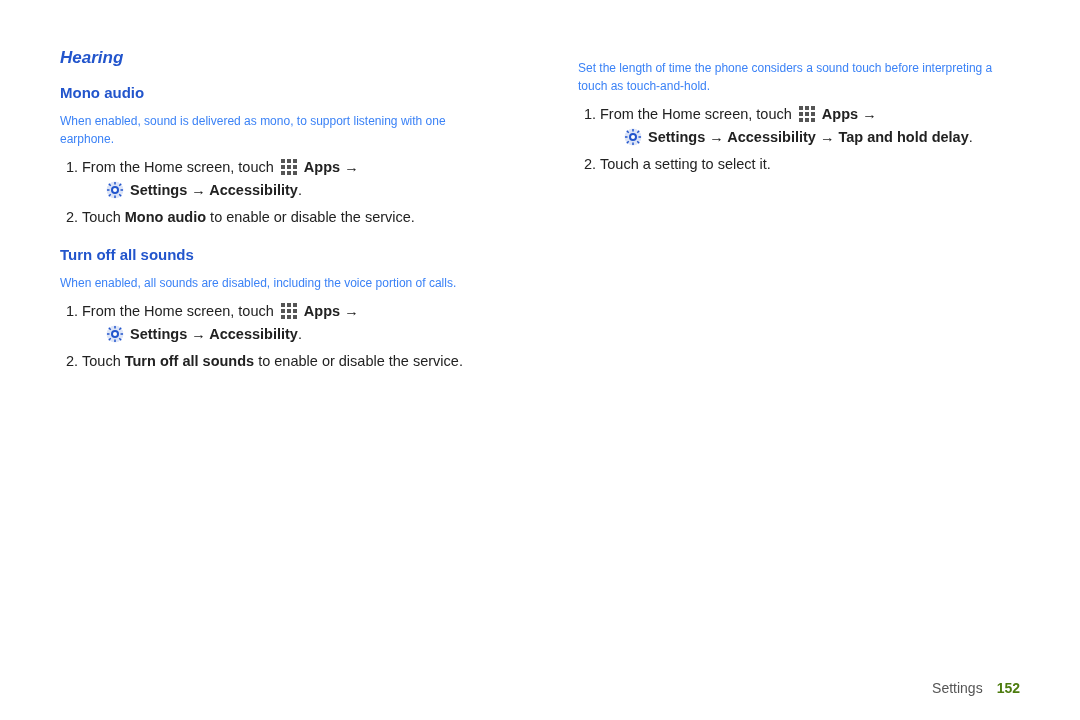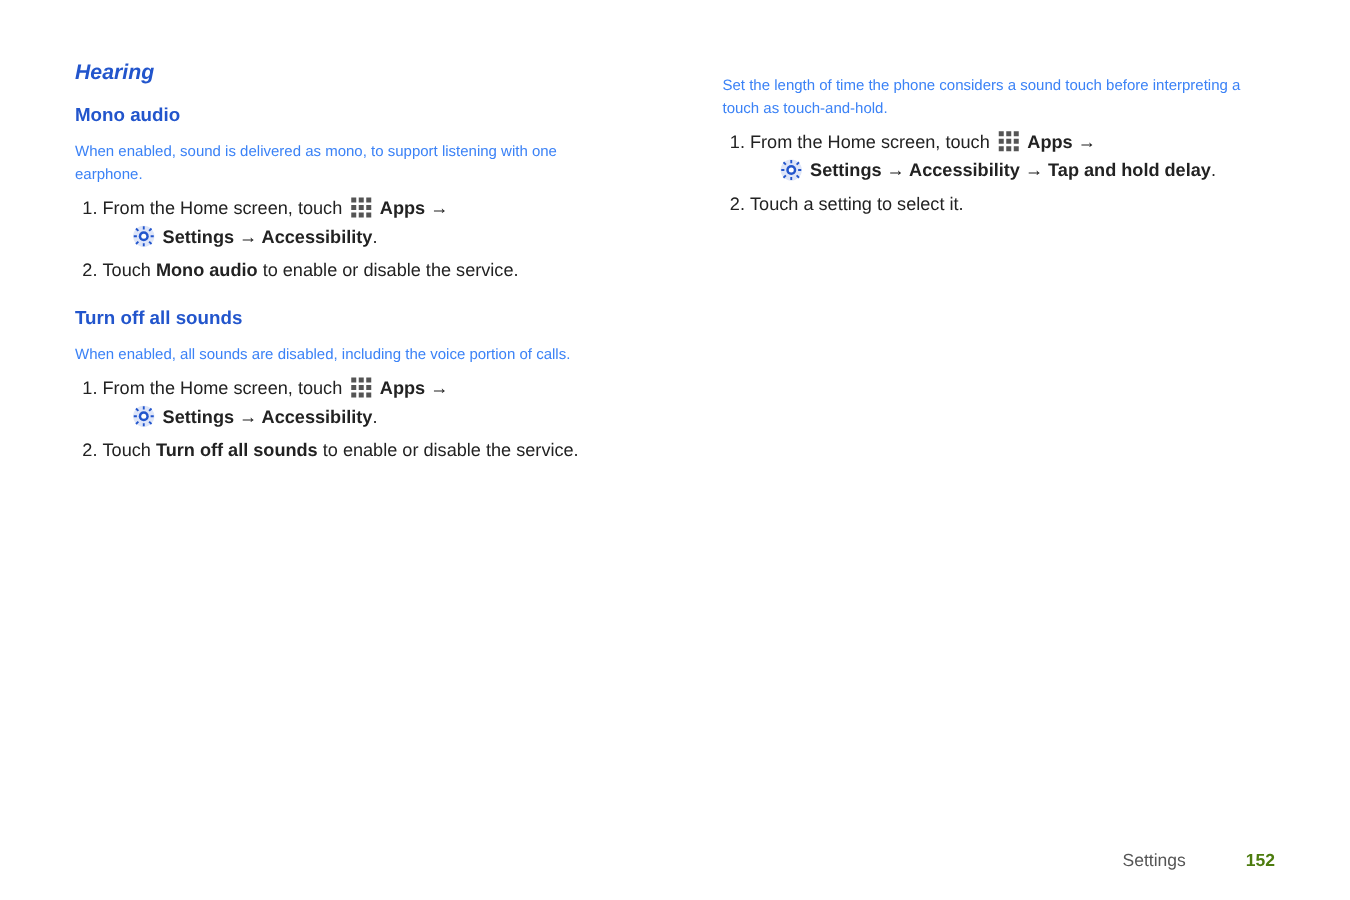--- a/index.html
+++ b/index.html
@@ -86,21 +86,21 @@
       margin-bottom: 4px;
     }
     .footer {
       position: absolute;
       bottom: 24px;
       right: 60px;
       font-size: 14px;
       color: #555;
       display: flex;
       align-items: center;
-      gap: 48px;
+      gap: 14px;
     }
     .footer-page {
       font-weight: bold;
       color: #4d7c0f;
     }
   </style>
 </head>
 <body>
 
 <div class="page-content">

